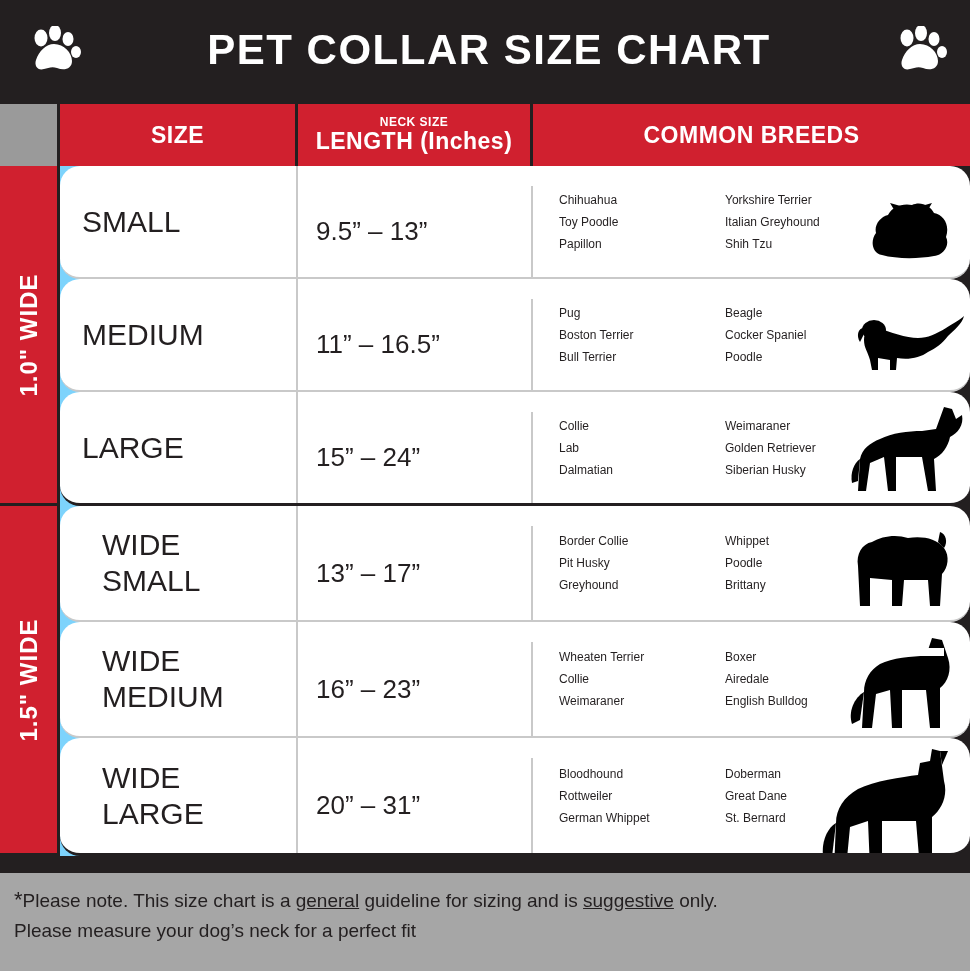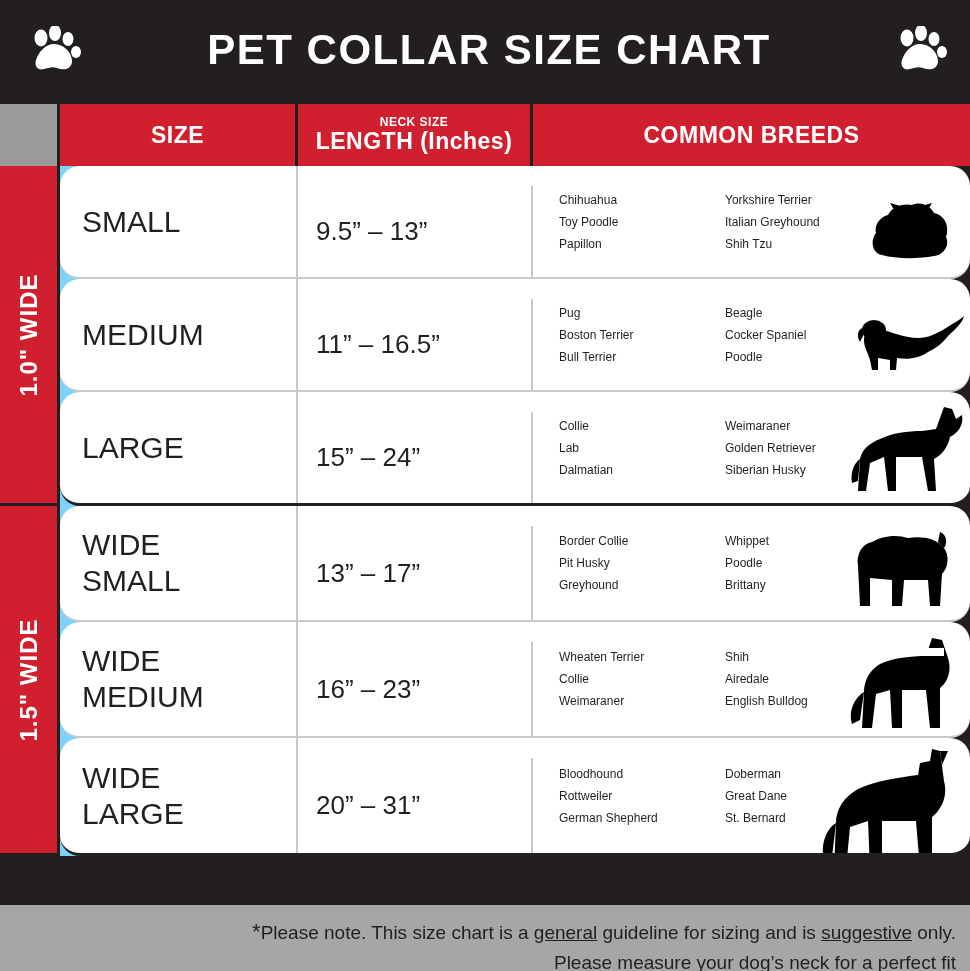--- a/index.html
+++ b/index.html
@@ -144,21 +144,21 @@
   }
   .cell-size {
     width: 238px;
     flex: 0 0 238px;
     border-right: 2px solid #c9c9c9;
     padding-left: 22px;
     font-size: 30px;
     color: #231f20;
     line-height: 36px;
   }
-  .cell-size .two-line { display: block; }
+  .cell-size .two-line { display: block; margin-left: 20px; }
   .cell-length {
     width: 235px;
     flex: 0 0 235px;
     border-right: 2px solid #c9c9c9;
     padding-left: 18px;
     font-size: 26px;
     color: #231f20;
     margin-top: 20px;
   }
   .cell-breeds {
@@ -183,28 +183,27 @@
     right: 8px;
     bottom: 0;
   }
 
   
   .footer {
     position: absolute;
     left: 0;
     bottom: 0;
     width: 970px;
-    height: 66px;
+    height: 98px;
     background: #a6a6a6;
     box-sizing: border-box;
     padding: 12px 14px 0 14px;
     color: #231f20;
     font-size: 19px;
     line-height: 30px;
-    text-align: right;
   }
   .footer u { text-decoration: underline; }
   .star { font-size: 22px; }
 </style>
 </head>
 <body>
 
 <div class="chart">
 
   <div class="header">
@@ -382,21 +381,21 @@
             <span>16” – 23”</span>
           </div>
           <div class="cell cell-breeds">
             <div class="breed-cols">
               <div class="breed-col">
                 <div>Wheaten Terrier</div>
                 <div>Collie</div>
                 <div>Weimaraner</div>
               </div>
               <div class="breed-col">
-                <div>Shih</div>
+                <div>Boxer</div>
                 <div>Airedale</div>
                 <div>English Bulldog</div>
               </div>
             </div>
             <svg class="silhouette" style="width:120px;height:112px;bottom:-4px;right:4px" viewBox="0 0 120 112">
               <path d="M86 10 L80 28 C66 28 46 30 34 36 C24 42 18 52 18 64 L16 100 L26 100 L30 66 L44 62 L46 100 L56 100 L56 62 L80 62 L84 100 L94 100 L94 60 C102 54 106 42 102 30 L96 12 Z" fill="#000000"></path>
               <rect x="78" y="20" width="20" height="8" fill="#ffffff"></rect>
               <path d="M18 64 C8 70 2 84 6 96 L14 92 Z" fill="#000000"></path>
             </svg>
           </div>
@@ -410,21 +409,21 @@
             </span>
           </div>
           <div class="cell cell-length">
             <span>20” – 31”</span>
           </div>
           <div class="cell cell-breeds">
             <div class="breed-cols">
               <div class="breed-col">
                 <div>Bloodhound</div>
                 <div>Rottweiler</div>
-                <div>German Shepherd</div>
+                <div>German Whippet</div>
               </div>
               <div class="breed-col">
                 <div>Doberman</div>
                 <div>Great Dane</div>
                 <div>St. Bernard</div>
               </div>
             </div>
             <svg class="silhouette" style="width:150px;height:140px;bottom:-30px;right:0px" viewBox="0 0 150 140">
               <path d="M120 8 L112 6 L110 18 L100 20 L98 32 C82 34 54 38 38 46 C24 54 16 66 16 80 L14 126 L26 126 L30 84 L48 78 L50 126 L62 126 L62 78 L96 78 L100 126 L112 126 L112 74 C122 66 128 52 124 38 Z" fill="#000000"></path>
               <path d="M128 8 L120 8 L122 22 Z" fill="#000000"></path>

